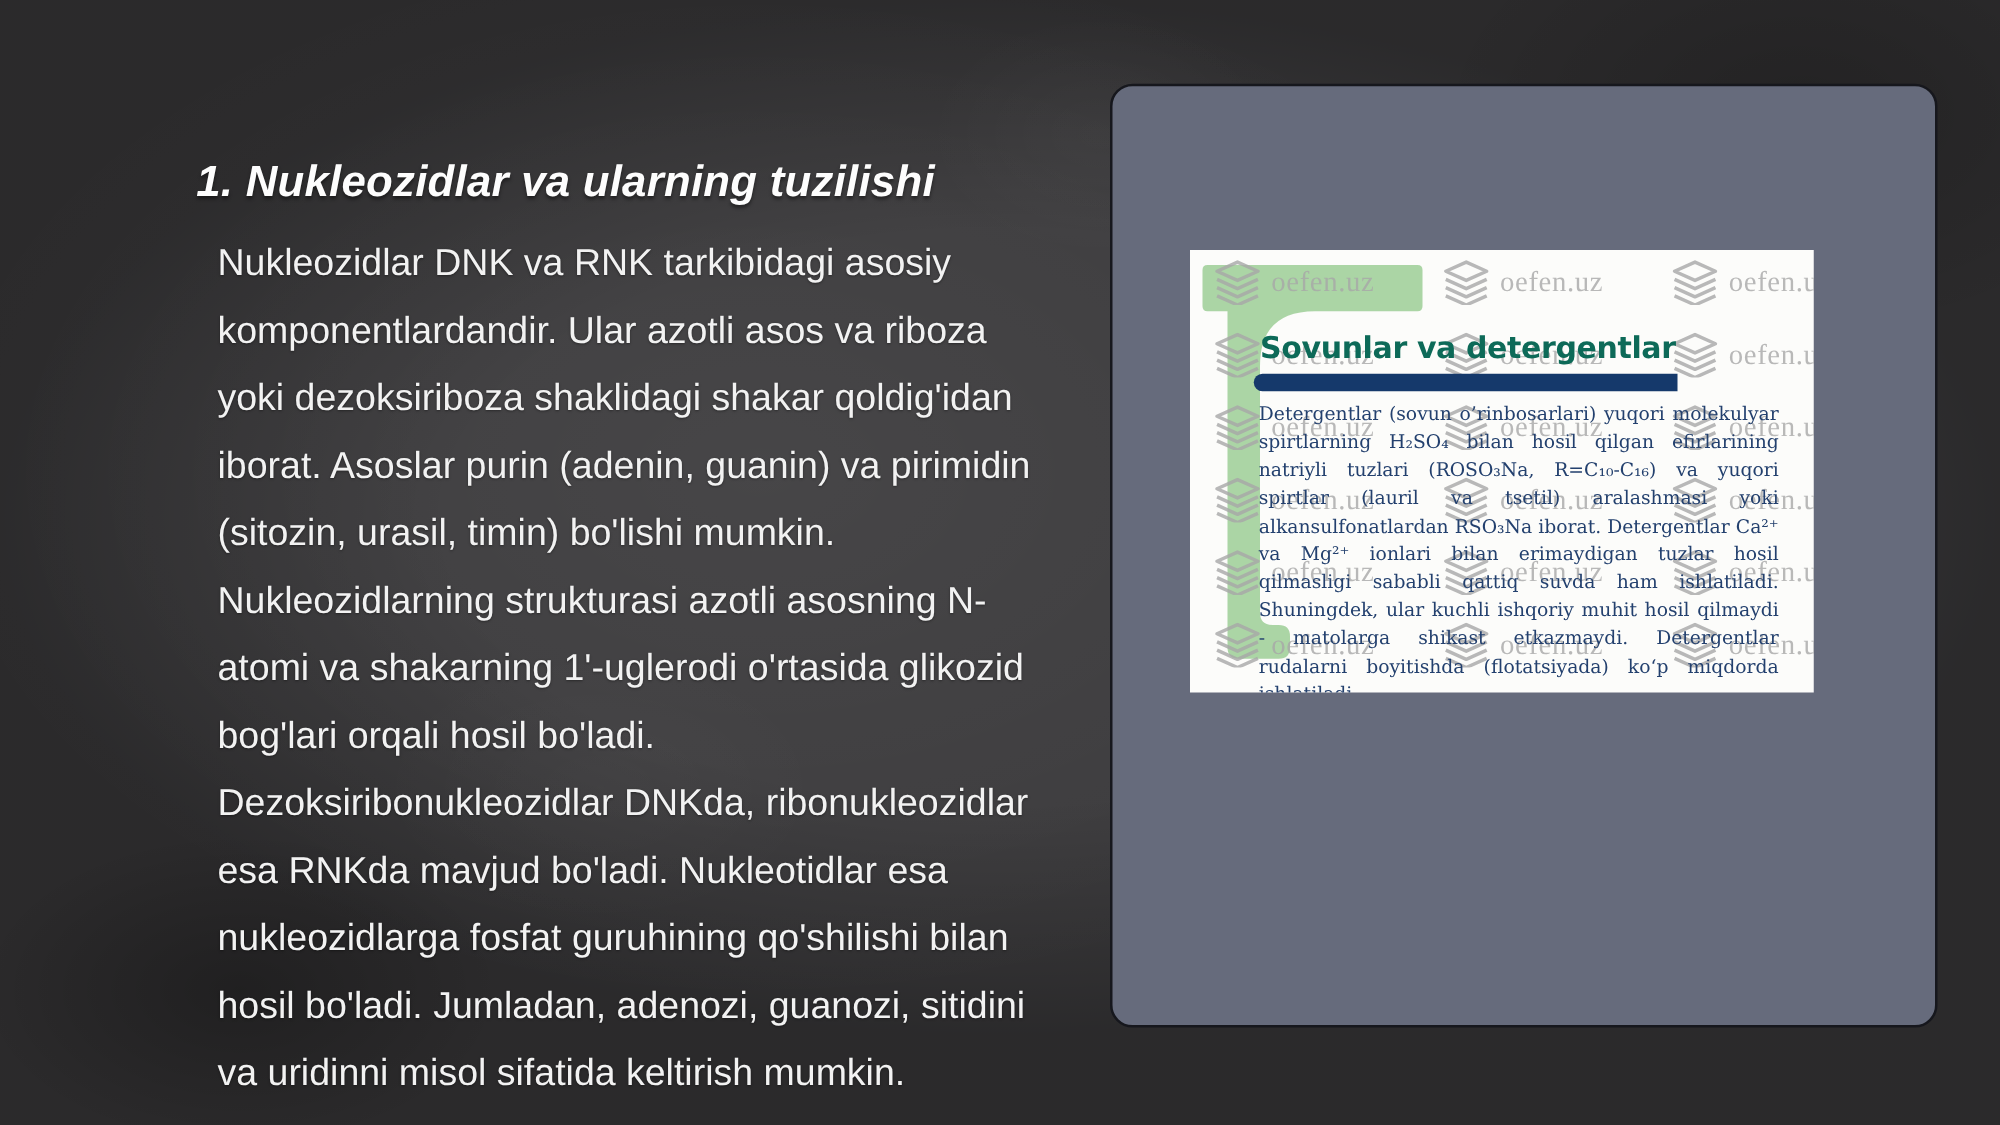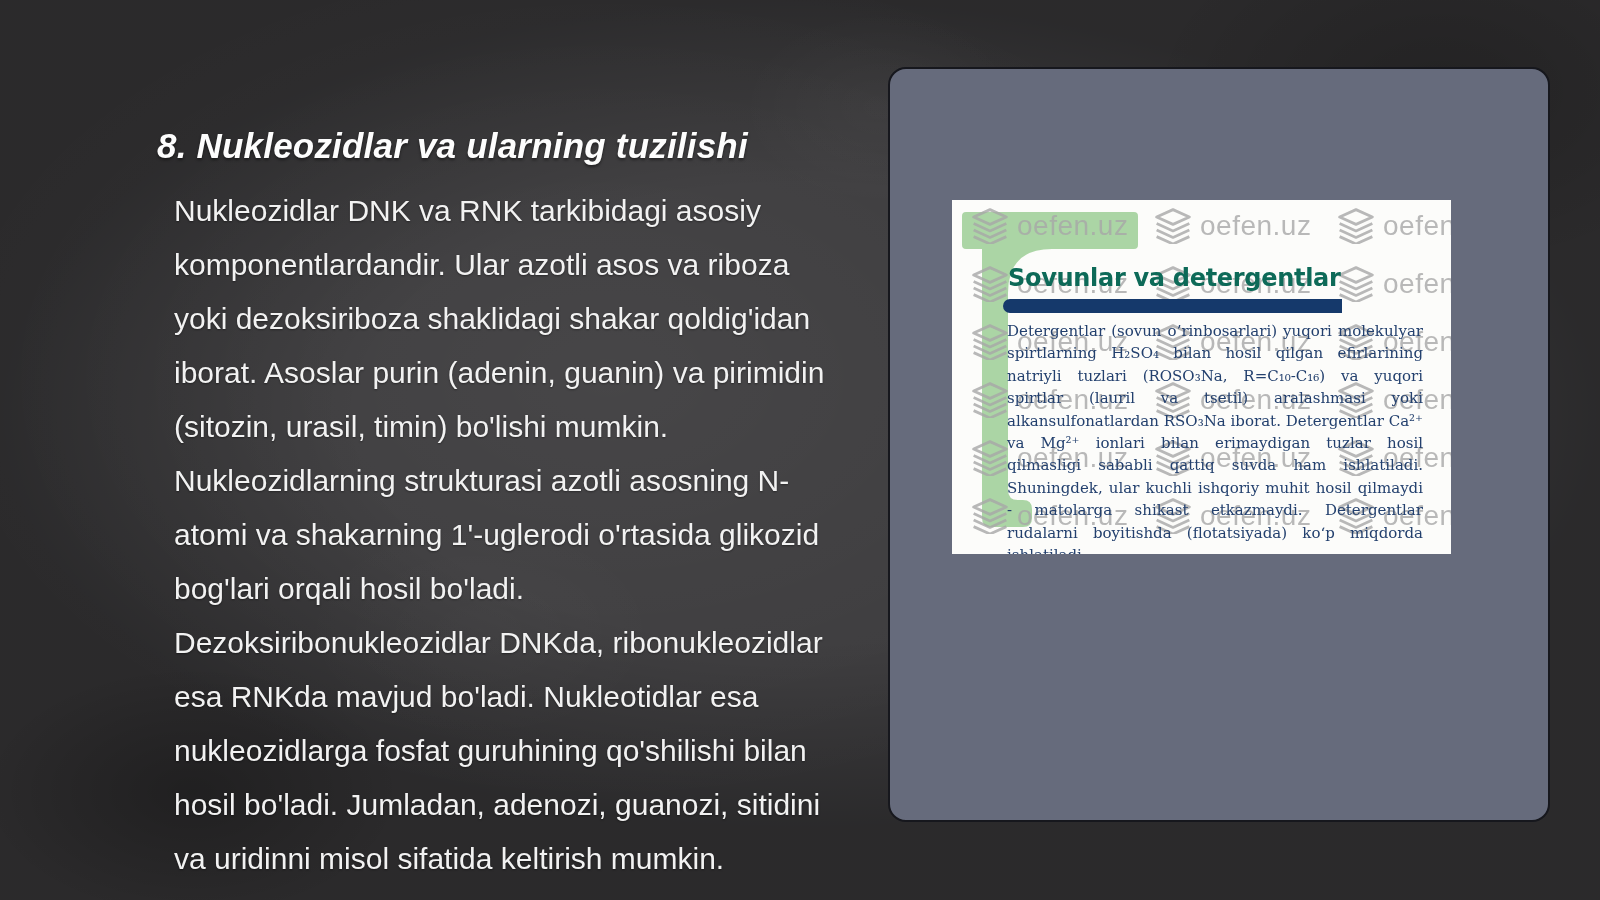--- a/index.html
+++ b/index.html
@@ -47,22 +47,22 @@
     background:var(--card_bg,#fcfcfa);
     overflow:hidden;
   }
   .green-shape{position:absolute;left:0;top:0;width:499px;height:354px;}
   .wm-grid{position:absolute;inset:0;}
   .wm-unit{
     position:absolute;display:flex;align-items:center;gap:7px;
     color:var(--watermark,#a8a8a8);opacity:0.8;
   }
   .wm-text{
-    font-family:Liberation Sans, sans-serif;
-    font-size:28px;letter-spacing:0.5px;white-space:nowrap;
+    font-family:Liberation Serif, serif;
+    font-size:23px;letter-spacing:0.5px;white-space:nowrap;
   }
   .wm-unit svg{flex:0 0 auto;}
   .card-title{
     position:absolute;left:56px;top:64px;
     font-family:"DejaVu Sans", sans-serif;
     font-size:24px;font-weight:bold;letter-spacing:-0.3px;
     color:var(--card_title,#0d6a58);
     white-space:nowrap;
   }
   .title-bar{
@@ -78,21 +78,21 @@
     text-align:justify;
   }
   .ital{}
 </style>
 </head>
 <body>
 
 <div class="stage">
   <div class="texture"></div>
 
-  <h1 class="slide-title">8. Nukleozidlar va ularning tuzilishi</h1>
+  <h1 class="slide-title">1. Nukleozidlar va ularning tuzilishi</h1>
   <div class="slide-body">Nukleozidlar DNK va RNK tarkibidagi asosiy komponentlardandir. Ular azotli asos va riboza yoki dezoksiriboza shaklidagi shakar qoldig'idan iborat. Asoslar purin (adenin, guanin) va pirimidin (sitozin, urasil, timin) bo'lishi mumkin. Nukleozidlarning strukturasi azotli asosning N-atomi va shakarning 1'-uglerodi o'rtasida glikozid bog'lari orqali hosil bo'ladi. Dezoksiribonukleozidlar DNKda, ribonukleozidlar esa RNKda mavjud bo'ladi. Nukleotidlar esa nukleozidlarga fosfat guruhining qo'shilishi bilan hosil bo'ladi. Jumladan, adenozi, guanozi, sitidini va uridinni misol sifatida keltirish mumkin.</div>
 
   <div class="panel">
     <div class="card">
 
       <svg class="green-shape" viewBox="0 0 499 354" xmlns="http://www.w3.org/2000/svg">
         <path d="M 14 12 H 182 Q 186 12 186 16 V 45 Q 186 49 182 49 H 100 Q 56 49 56 93
                  V 290 Q 56 300 66 300 H 71 Q 80 300 80 309 V 318 Q 80 327 71 327 H 39
                  Q 30 327 30 318 V 49 H 14 Q 10 49 10 45 V 16 Q 10 12 14 12 Z" fill="#a7d3a0" opacity="0.95"></path>
       </svg>

